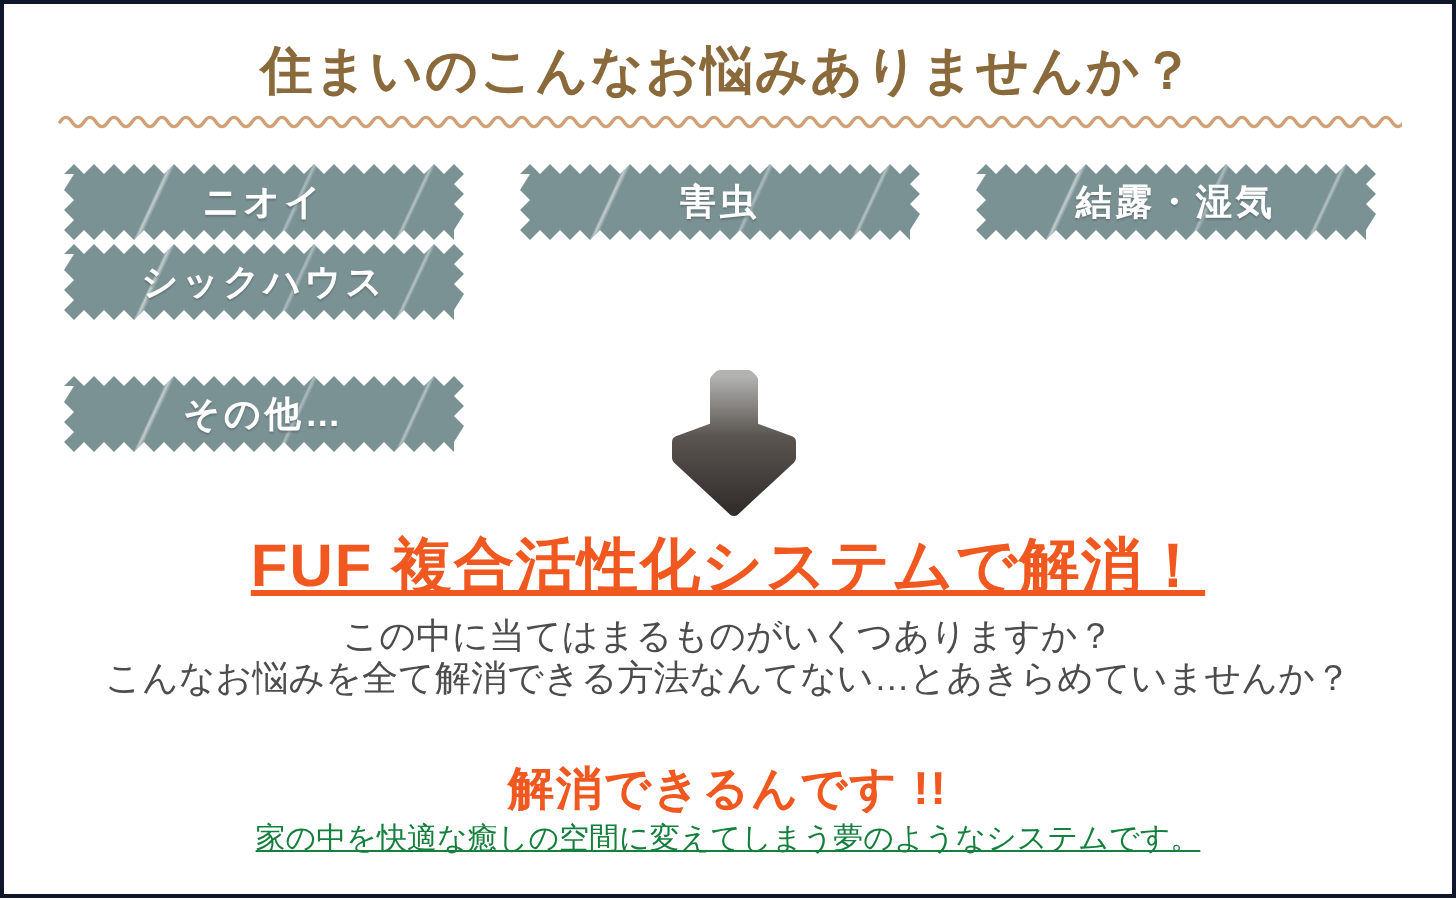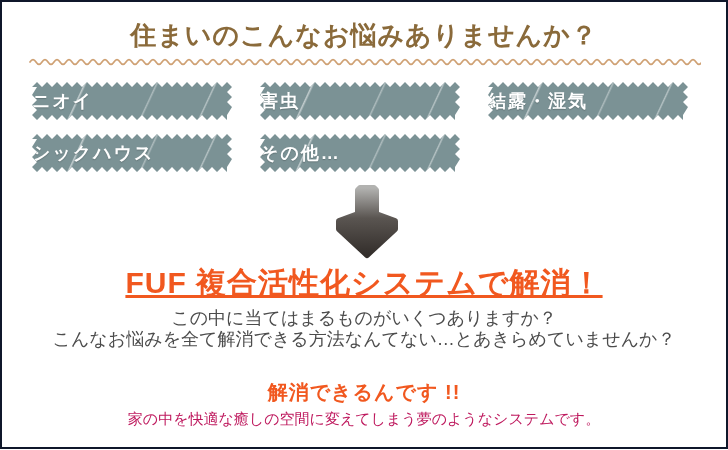--- a/index.html
+++ b/index.html
@@ -24,24 +24,24 @@
   }
   .wave-wrap {
     position: absolute; top: 51px; left: 27px;
     width: 672px; height: 12px;
   }
   .badge-row {
     position: absolute; left: 30px;
     display: flex; gap: 28px;
   }
   .badge-row.row1 { top: 80px; }
-  .badge-row.row2 { top: 132px; }
+  .badge-row.row2 { top: 120px; flex-direction: column; }
   .badge {
     width: 200px; height: 38px;
-    display: flex; align-items: center; 
+    display: flex; align-items: center; justify-content: center;
     background-color: #7b9295;
     background-image:
       linear-gradient(115deg, transparent 24%, rgba(255,255,255,.55) 24.6%, transparent 25.6%),
       linear-gradient(115deg, transparent 57%, rgba(255,255,255,.38) 57.6%, transparent 58.5%),
       linear-gradient(115deg, transparent 84%, rgba(255,255,255,.45) 84.6%, transparent 85.4%);
     color: #ffffff;
     font-size: 18px; font-weight: bold;
     letter-spacing: 2px;
     text-shadow: 0 1px 1px rgba(70,85,86,.45);
   }
@@ -59,29 +59,30 @@
   }
   .body-lines {
     position: absolute; top: 306px; left: 0;
     width: 100%; text-align: center;
     font-size: 18px; line-height: 21px;
     color: #4c4c4c;
   }
   .emphasis-text {
     position: absolute; top: 377px; left: 0;
     width: 100%; text-align: center;
-    font-size: 20px; font-weight: bold;
+    font-size: 23px; font-weight: bold;
     color: #f1581f;
     letter-spacing: 1px;
   }
   .closing-text {
     position: absolute; top: 408px; left: 0;
     width: 100%; text-align: center;
     font-size: 15px;
-    color: #be185d;
+    color: #15803d;
+    text-decoration: underline;
   }
 </style>
 </head>
 <body>
 
 <div class="page">
 
   <div class="page-title">住まいのこんなお悩みありませんか？</div>
 
   <div class="wave-wrap">

